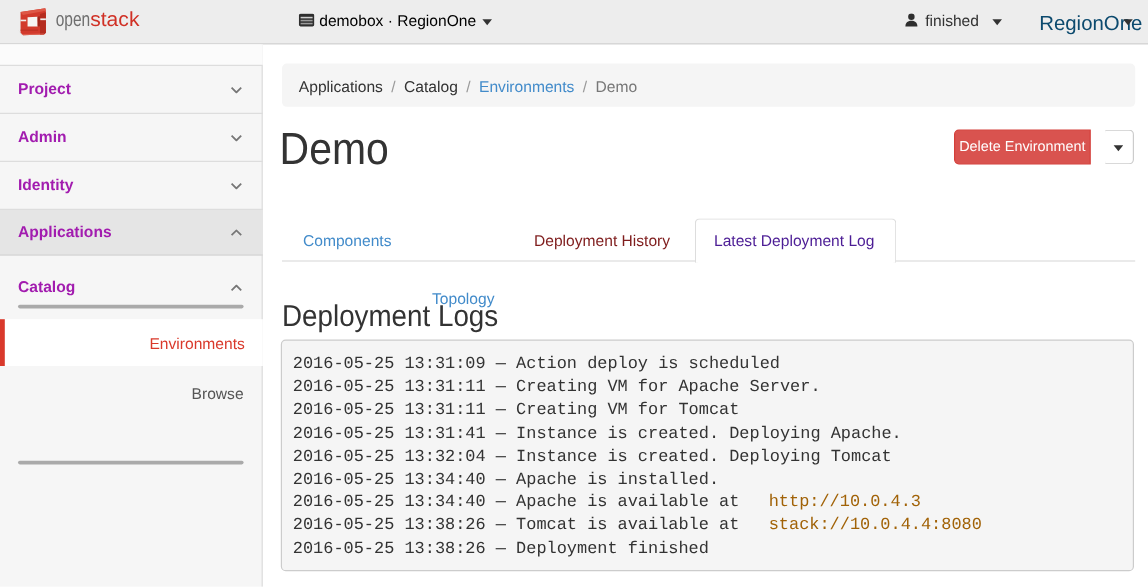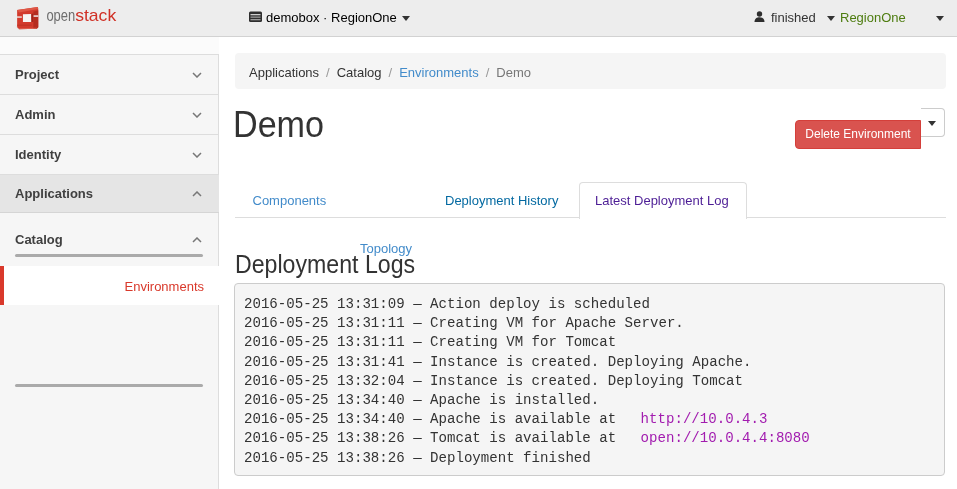--- a/index.html
+++ b/index.html
@@ -10,27 +10,27 @@
 #topbar { left:0; top:0; width:957px; height:37px; background:#ededed; border-bottom:1px solid #d2d2d2; }
 #logo-cube { left:14px; top:4px; }
 #logo-text { left:46px; top:4px; }
 #ctx { left:249px; top:11px; }
 #ctx-txt { left:266px; top:10px; font-size:13px; color:#000000; }
 .caret { width:0; height:0; border-left:4px solid transparent; border-right:4px solid transparent; border-top:5px solid #333; }
 #ctx-caret { left:402px; top:16px; }
 #user-icon { left:754px; top:11px; }
 #user-txt { left:771px; top:10px; font-size:13px; color:#333; }
 #user-caret { left:827px; top:16px; }
-#region-txt { left:840px; top:10px; font-size:13px; color:#4d7c0f; }
+#region-txt { left:866px; top:10px; font-size:17px; color:#0c4a6e; }
 #region-caret { left:936px; top:16px; }
 
 
 #sidebar { left:0; top:37px; width:219px; height:452px; background:#f6f6f6; border-right:1px solid #ddd; }
 .srow { position:absolute; left:0; width:219px; }
-.shead { font-size:13px; font-weight:bold; color:#404040; }
+.shead { font-size:13px; font-weight:bold; color:#a21caf; }
 #sliver { top:0; height:18px; background:#fbfbfb; border-bottom:1px solid #ddd; }
 #r-project { top:18px; height:40px; border-bottom:1px solid #ddd; }
 #r-admin { top:58px; height:40px; border-bottom:1px solid #ddd; }
 #r-identity { top:98px; height:40px; border-bottom:1px solid #ddd; }
 #r-apps { top:138px; height:38px; background:#e5e5e5; border-bottom:1px solid #d5d5d5; }
 #r-catalog { top:176px; height:54px; }
 .srow .lbl { position:absolute; left:15px; top:calc(50% - 1px); transform:translateY(-50%); }
 .srow .chev { position:absolute; right:17px; top:50%; transform:translateY(-50%); }
 .thickline { position:absolute; left:15px; width:188px; height:3px; background:#aaa; border-radius:2px; }
 #u-catalog { top:217px; }
@@ -43,36 +43,36 @@
 #r-manage .chev { top:23px; }
 #u-manage { top:347px; }
 #r-dev { top:360px; height:41px; border-bottom:1px solid #ddd; }
 
 
 #crumbbar { left:235px; top:53px; width:711px; height:36px; background:#f5f5f5; border-radius:4px; font-size:13px; line-height:36px; padding-top:2px; padding-left:14px; color:#333; }
 #crumbbar .sep { color:#999; padding:0 7px; }
 #crumbbar .blue { color:#428bca; }
 #crumbbar .act { color:#777; }
 #h1 { left:233px; top:105px; font-size:37.5px; color:#333; line-height:38px; transform:scaleX(0.91); transform-origin:0 0; }
-#btn-red { left:795px; top:108px; width:126px; height:29px; background:#d9534f; border:1px solid #d43f3a; border-radius:4px 0 0 4px; color:#fff; font-size:12px; text-align:center; line-height:27px;margin-top:12px; }
+#btn-red { left:795px; top:108px; width:114px; height:29px; background:#d9534f; border:1px solid #d43f3a; border-radius:4px 0 0 4px; color:#fff; font-size:12px; text-align:center; line-height:27px; }
 #btn-car { left:921px; top:108px; width:24px; height:29px; background:#fff; border:1px solid #ccc; border-left:none; border-radius:0 4px 4px 0; }
 #btn-car .caret { position:absolute; left:7px; top:12px; border-top-color:#333; }
 
 #tabline { left:235px; top:217px; width:711px; height:1px; background:#ddd; }
 #tab-active { left:579px; top:182px; width:168px; height:37px; background:#fff; border:1px solid #ddd; border-bottom:none; border-radius:4px 4px 0 0; }
 .tablbl { position:absolute; font-size:13px; top:193px; }
 #t1 { left:252.5px; color:#428bca; }
 #t2 { left:360px; color:#428bca;margin-top:48px; }
-#t3 { left:445px; color:#0369a1; }
+#t3 { left:445px; color:#7f1d1d; }
 #t4 { left:595px; color:#4c1d95; }
 
 #h3 { left:235px; top:252px; font-size:25px; color:#333; line-height:25px; transform:scaleX(0.926); transform-origin:0 0; }
 #logbox { left:234px; top:283px; width:711px; height:193px; background:#f5f5f5; border:1px solid #ccc; border-radius:4px; }
 #logtxt { left:244px; top:295px; font-family:"Liberation Mono",monospace; font-size:14.1px; line-height:19.2px; color:#333; white-space:pre; }
-#logtxt a { color:#a21caf; text-decoration:none;padding-left:16px; }
+#logtxt a { color:#a16207; text-decoration:none;padding-left:16px; }
 </style>
 </head>
 <body>
 <div class="abs" id="topbar"></div>
 
 <svg class="abs" id="logo-cube" width="25" height="26" viewBox="0 0 24 25">
   <polygon points="1,20 4.5,24.5 8,25 4,24.3" fill="#c9c5be"></polygon>
   <polygon points="3,5.8 22.8,2.8 23.3,4.8 23.3,22.3 21.8,23.8 5,24.3 3,22.3" fill="#d23a2c"></polygon>
   <polygon points="3,5.8 22.8,2.8 23.3,4.8 4.8,8.2" fill="#de5746"></polygon>
   <polygon points="18.6,7.4 23.3,6 23.3,22.3 21.8,23.8 18.6,23.9" fill="#b52c1f"></polygon>
@@ -135,20 +135,23 @@
   <div class="srow" id="r-catalog">
       <span class="lbl shead">Catalog</span>
       <svg class="chev" width="10" height="6" viewBox="0 0 10 6">
         <path d="M1,5 L5,1 L9,5" fill="none" stroke="#777" stroke-width="1.5"></path>
       </svg>
     </div>
   <div class="thickline" id="u-catalog"></div>
   <div class="srow" id="r-env">
       <span class="lbl2">Environments</span>
     </div>
+  <div class="srow" id="r-browse">
+      <span class="lbl2">Browse</span>
+    </div>
   <div class="thickline" id="u-manage"></div>
 </div>
 
 <div class="abs" id="crumbbar">Applications<span class="sep">/</span>Catalog<span class="sep">/</span><span class="blue">Environments</span><span class="sep">/</span><span class="act">Demo</span></div>
 <div class="abs" id="h1">Demo</div>
 <div class="abs" id="btn-red">Delete Environment</div>
 <div class="abs" id="btn-car">
     <div class="caret"></div>
   </div>
 
@@ -161,14 +164,14 @@
 
 <div class="abs" id="h3">Deployment Logs</div>
 <div class="abs" id="logbox"></div>
 <div class="abs" id="logtxt">2016-05-25 13:31:09 — Action deploy is scheduled
 2016-05-25 13:31:11 — Creating VM for Apache Server.
 2016-05-25 13:31:11 — Creating VM for Tomcat
 2016-05-25 13:31:41 — Instance is created. Deploying Apache.
 2016-05-25 13:32:04 — Instance is created. Deploying Tomcat
 2016-05-25 13:34:40 — Apache is installed.
 2016-05-25 13:34:40 — Apache is available at <a>http://10.0.4.3</a>
-2016-05-25 13:38:26 — Tomcat is available at <a>open://10.0.4.4:8080</a>
+2016-05-25 13:38:26 — Tomcat is available at <a>stack://10.0.4.4:8080</a>
 2016-05-25 13:38:26 — Deployment finished</div>
 
 </body></html>

